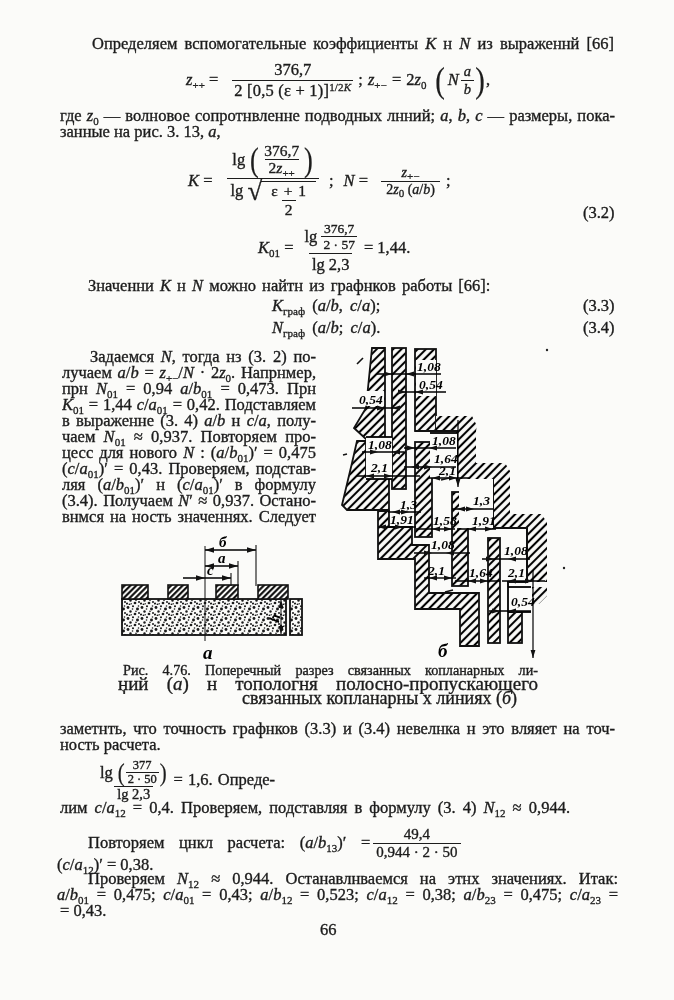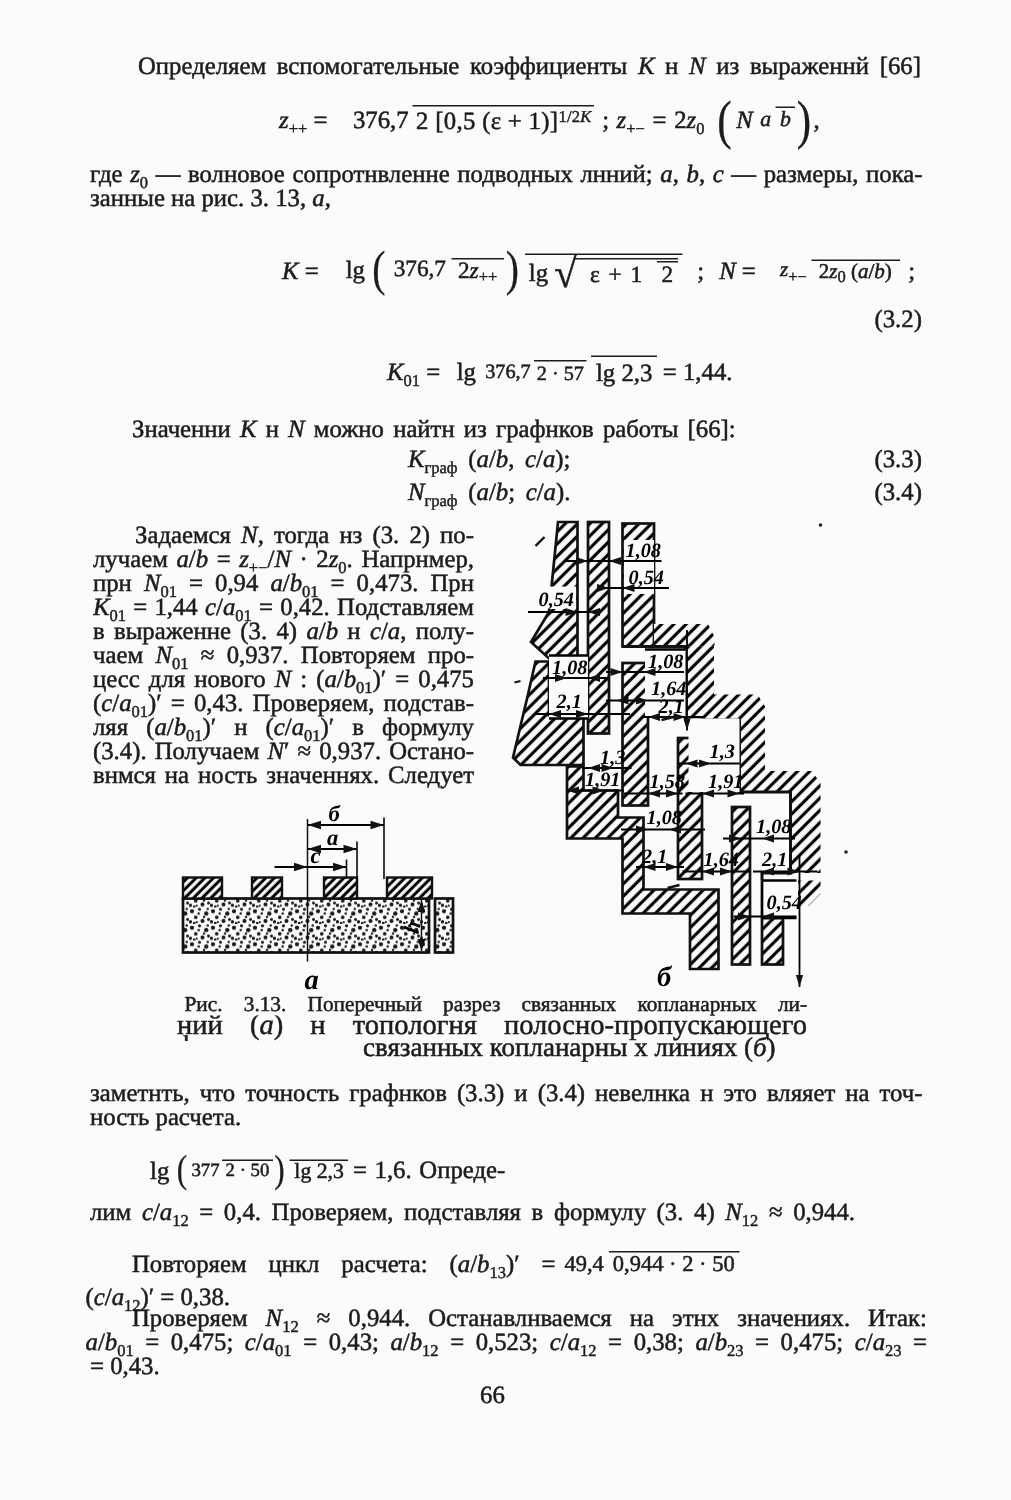--- a/index.html
+++ b/index.html
@@ -5,21 +5,21 @@
 html,body{margin:0;padding:0;}
 body{width:674px;height:1000px;background:#fbfbf9;position:relative;overflow:hidden;
   font-family:"Liberation Serif",serif;color:#1c1c1c;-webkit-text-stroke:0.35px #1c1c1c;}
 .ln{position:absolute;white-space:nowrap;font-size:16.5px;line-height:17px;}
 .jl{position:absolute;font-size:16.5px;line-height:17px;text-align:justify;overflow:hidden;height:20px;}
 .jl::after{content:"";display:inline-block;width:100%;}
 i{font-style:italic;}
 sub{font-size:11px;vertical-align:baseline;position:relative;top:3.5px;line-height:0;-webkit-text-stroke:0.3px #1c1c1c;}
 sup{font-size:11px;vertical-align:baseline;position:relative;top:-5px;line-height:0;-webkit-text-stroke:0.3px #1c1c1c;}
 .fx{position:absolute;display:flex;align-items:center;white-space:nowrap;font-size:16.5px;}
-.fr{display:inline-flex;align-items:center;vertical-align:middle;}
+.fr{display:inline-flex;flex-direction:column;align-items:center;vertical-align:middle;}
 .fr>.nu{display:block;padding:0 3px;}
 .fr>.de{display:block;padding:0 3px;border-top:1.4px solid #1c1c1c;}
 .bp{font-weight:400;display:inline-block;transform:scaleX(.8);line-height:0;font-family:"Liberation Serif",serif;-webkit-text-stroke:0.2px #1c1c1c;}
 svg{position:absolute;}
 .svgtxt{font-family:"Liberation Serif",serif;font-style:italic;font-weight:bold;}
 </style></head>
 <body>
 
 <div class="jl" style="left:92px;top:35px;width:522px;">Определяем вспомогательные коэффициенты <i>К</i> н <i>N</i> из выраженнй [66]</div>
 
@@ -91,21 +91,21 @@
 <div class="jl" style="left:62px;top:380px;width:254px;">прн <i>N</i><sub>01</sub> = 0,94 <i>a</i>/<i>b</i><sub>01</sub> = 0,473. Прн</div>
 <div class="jl" style="left:62px;top:396px;width:254px;"><i>К</i><sub>01</sub> = 1,44 <i>c</i>/<i>a</i><sub>01</sub> = 0,42. Подставляем</div>
 <div class="jl" style="left:62px;top:412px;width:254px;">в выраженне (3. 4) <i>a</i>/<i>b</i> н <i>c</i>/<i>a</i>, полу-</div>
 <div class="jl" style="left:62px;top:428px;width:254px;">чаем <i>N</i><sub>01</sub> ≈ 0,937. Повторяем про-</div>
 <div class="jl" style="left:62px;top:444px;width:254px;">цесс для нового <i>N</i> : (<i>a</i>/<i>b</i><sub>01</sub>)′ = 0,475</div>
 <div class="jl" style="left:62px;top:460px;width:254px;">(<i>c</i>/<i>a</i><sub>01</sub>)′ = 0,43. Проверяем, подстав-</div>
 <div class="jl" style="left:62px;top:476px;width:254px;">ляя (<i>a</i>/<i>b</i><sub>01</sub>)′ н (<i>c</i>/<i>a</i><sub>01</sub>)′ в формулу</div>
 <div class="jl" style="left:62px;top:492px;width:254px;">(3.4). Получаем <i>N</i>′ ≈ 0,937. Остано-</div>
 <div class="jl" style="left:62px;top:508px;width:254px;">внмся на ность значеннях. Следует</div>
 
-<div class="jl" style="left:123px;top:663px;width:415px;font-size:14.2px;line-height:14px;height:17px;">Рис. 3.13. Поперечный разрез связанных копланарных ли-</div>
+<div class="jl" style="left:123px;top:663px;width:415px;font-size:14.2px;line-height:14px;height:17px;">Рис. 4.76. Поперечный разрез связанных копланарных ли-</div>
 <div class="jl" style="left:118px;top:677px;width:420px;font-size:19px;line-height:14px;height:17px;">ний (<i>а</i>) н топологня полосно-пропускающего фнльтра на</div>
 <div class="ln" style="left:242px;top:691px;font-size:18px;line-height:14px;">связанных копланарны х линиях (<i>б</i>)</div>
 
 <div class="jl" style="left:60px;top:720px;width:555px;">заметнть, что точность графнков (3.3) и (3.4) невелнка н это вляяет на точ-</div>
 <div class="ln" style="left:60px;top:736px;">ность расчета.</div>
 
 <div class="fx" style="left:88px;top:756px;height:48px;">
 <span class="fr" style="margin-left:9px;">
  <span class="nu" style="display:flex;align-items:center;line-height:13px;">lg&nbsp;<span class="bp" style="font-size:26px;">(</span><span class="fr" style="font-size:12.5px;">
           <span class="nu" style="padding:0 2px;">377</span>

